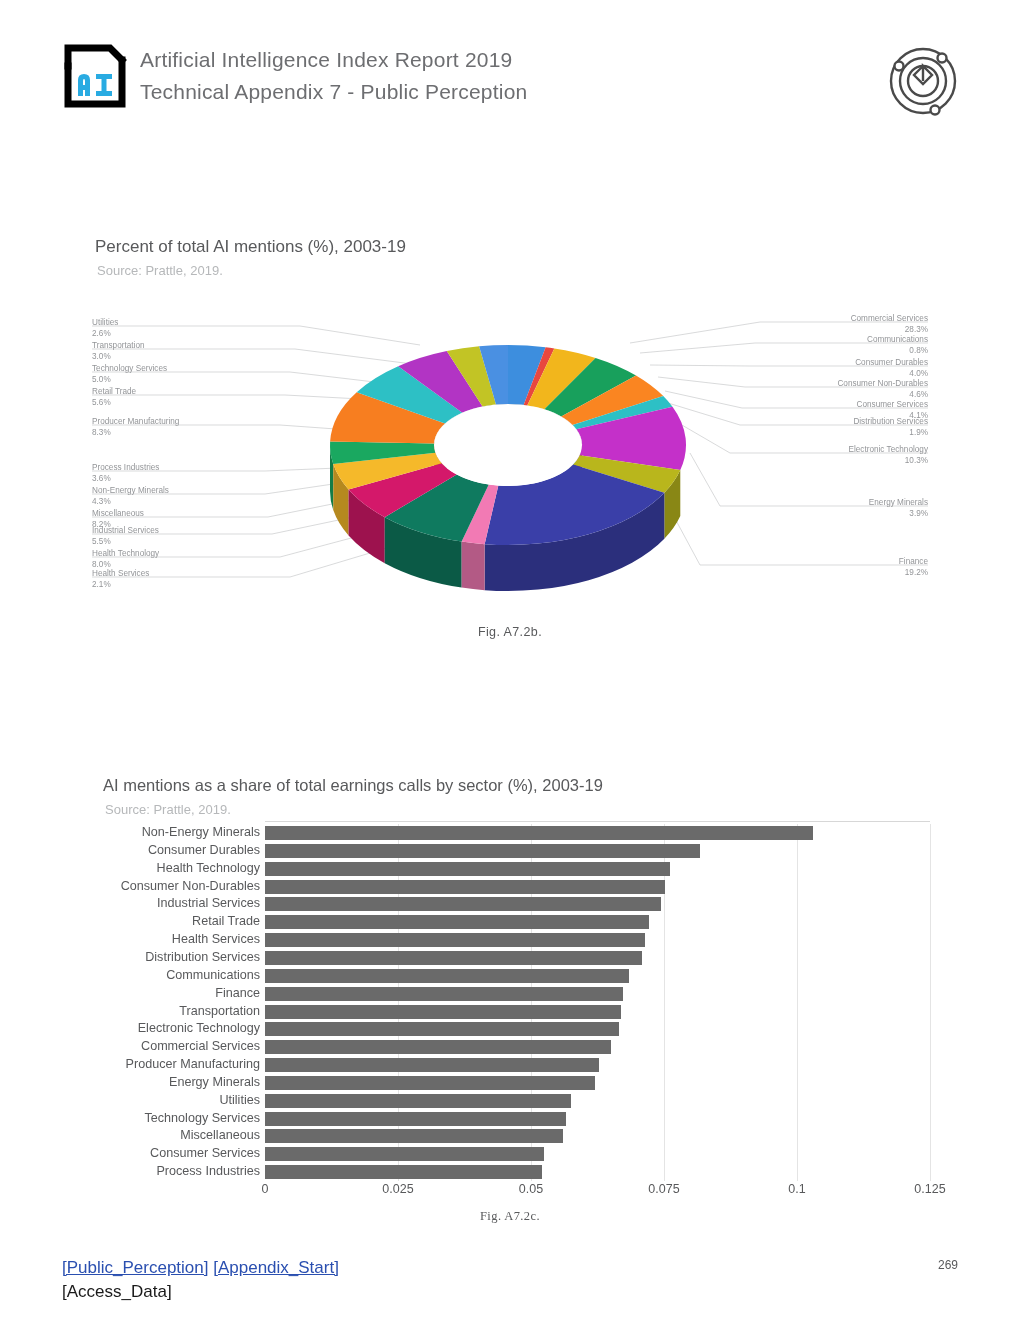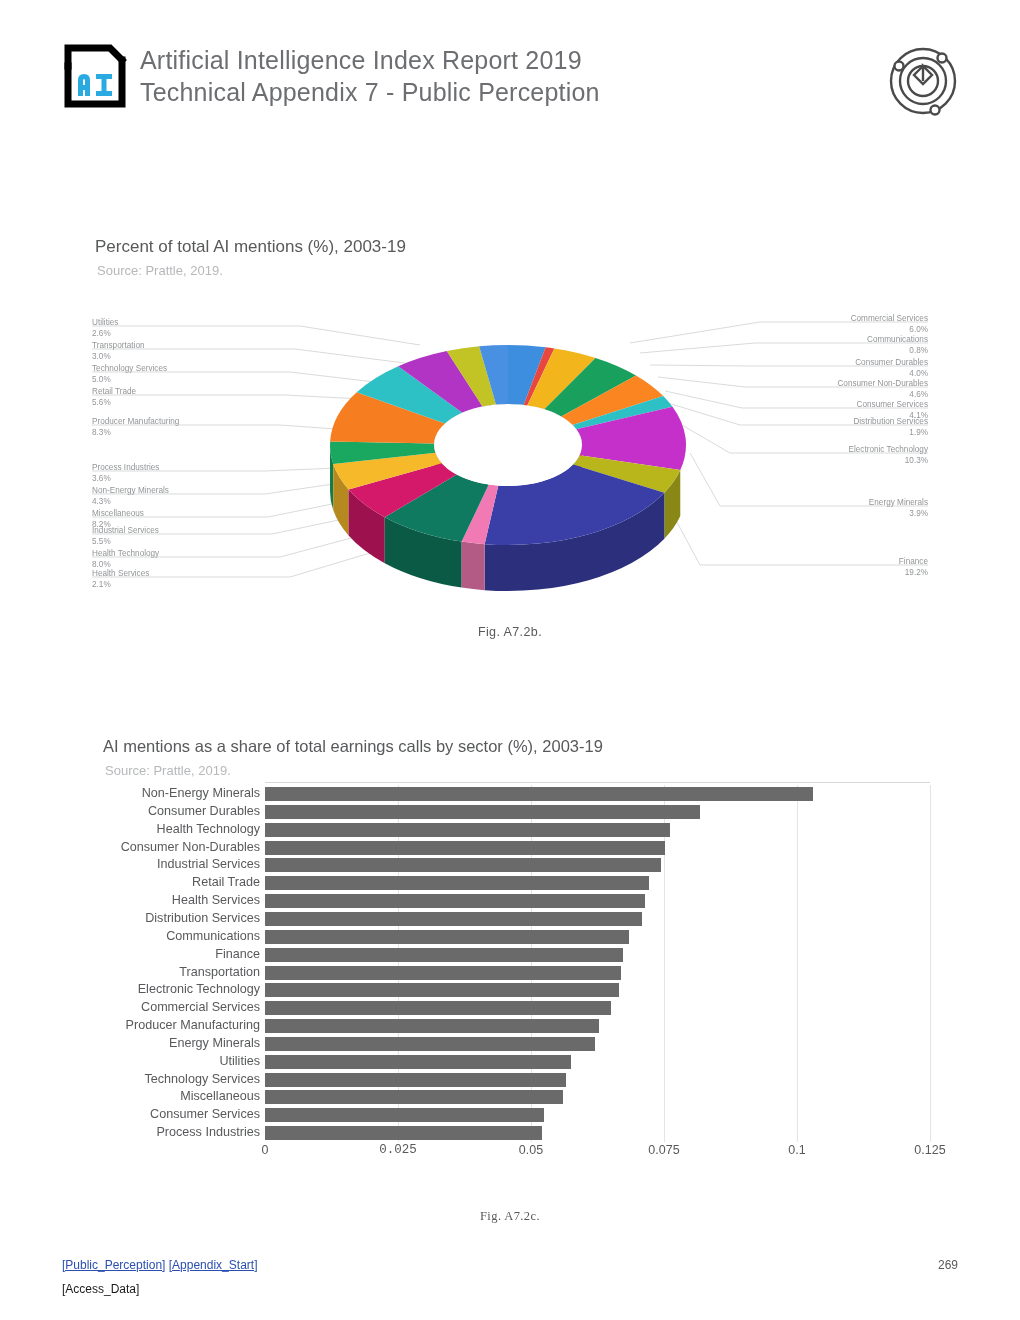--- a/index.html
+++ b/index.html
@@ -11,21 +11,21 @@
     color:#3c3c3c;
     position:relative;
     overflow:hidden;
   }
 
   
   #header { position:absolute; left:0; top:0; width:1020px; height:160px; }
   #logo { position:absolute; left:62px; top:42px; width:68px; height:68px; }
   #title-block { position:absolute; left:140px; top:44px; }
   .title-line {
-    font-size:25px; color:#6d6e71; line-height:32px;
+    font-size:21px; color:#6d6e71; line-height:32px;
     font-weight:400; letter-spacing:0.2px; white-space:nowrap;
   }
   #subnav { position:absolute; left:143px; top:117px; font-size:15.5px; font-weight:bold; color:#1a1a1a; white-space:nowrap; }
   #subnav .link { color:#2a7fd4; text-decoration:underline; font-weight:bold; }
   #orbit-icon { position:absolute; left:884px; top:42px; width:78px; height:78px; }
 
   
   #fig1 { position:absolute; left:0; top:225px; width:1020px; height:420px; }
   #fig1-title { position:absolute; left:95px; top:12px; font-size:17px; color:#58595b; white-space:nowrap; }
   #fig1-source { position:absolute; left:97px; top:38px; font-size:13px; color:#b6b8ba; white-space:nowrap; }
@@ -34,21 +34,21 @@
 
   .lbl { position:absolute; font-size:8.2px; line-height:10.5px; color:#939598; white-space:nowrap; }
   .lbl .nm { display:block; }
   .lbl .pc { display:block; }
   .lbl.left  { text-align:left; }
   .lbl.right { text-align:right; }
 
   #donut-wrap { position:absolute; left:322px; top:100px; width:372px; height:275px; }
 
   
-  #fig2 { position:absolute; left:0; top:725px; width:948px; height:520px; }
+  #fig2 { position:absolute; left:0; top:764px; width:948px; height:520px; }
   #fig2-title { position:absolute; left:103px; top:12px; font-size:16.5px; color:#58595b; white-space:nowrap; }
   #fig2-source { position:absolute; left:105px; top:38px; font-size:13px; color:#b6b8ba; white-space:nowrap; }
 
   #plot { position:absolute; left:265px; top:60px; width:665px; height:357px; }
   .grid-line { position:absolute; top:0; width:1px; height:357px; background:#e4e4e4; }
   .bar-row { position:absolute; left:0; height:17.85px; }
   .bar { position:absolute; left:0; top:2px; height:14px; background:#6a6a6a; }
   .ylabel {
     position:absolute; right:0; font-size:12.6px; color:#58595b;
     white-space:nowrap; text-align:right; line-height:14px;
@@ -58,23 +58,23 @@
   .xtick { position:absolute; top:0; font-size:12.5px; color:#58595b; transform:translateX(-50%); }
   #xaxis-label { position:absolute; left:265px; top:443px; width:665px; text-align:center; font-size:14.5px; color:#3c3c3c; }
   #axis-line { position:absolute; left:265px; top:57px; width:665px; height:1px; background:#d7d7d7; }
 
   .fig-cap { position:absolute; width:1020px; text-align:center; font-size:12.5px; color:#58595b; letter-spacing:0.4px; }
   #cap1 { top:625px; }
   #cap2 { top:1209px;font-family:Liberation Serif, serif; }
 
   
   #footer { position:absolute; left:0; top:1245px; width:1020px; height:70px; }
-  #footer-left { position:absolute; left:62px; top:13px; font-size:12px; color:#1a1a1a; font-family:"Liberation Sans", sans-serif; }
+  #footer-left { position:absolute; left:62px; top:13px; font-size:17px; color:#1a1a1a; font-family:"Liberation Sans", sans-serif; }
   #footer-left .fl { color:#2a4fb0; text-decoration:underline; }
-  #footer-left .row2 { margin-top:10px; }
+  #footer-left .row2 { margin-top:4px; }
   #page-num { position:absolute; left:938px; top:13px; font-size:12px; color:#58595b; }
 </style>
 </head>
 <body>
 
 <div id="header">
 
   <div id="logo">
     <svg viewBox="0 0 68 68" width="68" height="68" aria-hidden="true">
       <path d="M6 24 V6 H48 L60 18" fill="none" stroke="#000" stroke-width="7" stroke-linecap="square"></path>
@@ -181,21 +181,21 @@
     <span class="nm">Health Technology</span>
     <span class="pc">8.0%</span>
   </div>
   <div class="lbl left" style="left:92px; top:344px;">
     <span class="nm">Health Services</span>
     <span class="pc">2.1%</span>
   </div>
 
   <div class="lbl right" style="right:92px; top:89px;">
     <span class="nm">Commercial Services</span>
-    <span class="pc">6.0%</span>
+    <span class="pc">28.3%</span>
   </div>
   <div class="lbl right" style="right:92px; top:110px;">
     <span class="nm">Communications</span>
     <span class="pc">0.8%</span>
   </div>
   <div class="lbl right" style="right:92px; top:133px;">
     <span class="nm">Consumer Durables</span>
     <span class="pc">4.0%</span>
   </div>
   <div class="lbl right" style="right:92px; top:154px;">
@@ -361,21 +361,21 @@
       </div>
       <div class="bar-row" style="top: 321.3px; width: 665px; height: 17.85px;">
         <div class="bar" style="width: 279.3px; background: rgb(106, 106, 106);"></div>
       </div>
       <div class="bar-row" style="top: 339.15px; width: 665px; height: 17.85px;">
         <div class="bar" style="width: 276.64px; background: rgb(106, 106, 106);"></div>
       </div>
     </div>
   <div id="xticks">
       <div class="xtick" style="left: 0px;">0</div>
-      <div class="xtick" style="left: 133px; font-family: Liberation Mono, monospace;">0.025</div>
+      <div class="xtick" style="left: 133px;">0.025</div>
       <div class="xtick" style="left: 266px;">0.05</div>
       <div class="xtick" style="left: 399px;">0.075</div>
       <div class="xtick" style="left: 532px;">0.1</div>
       <div class="xtick" style="left: 665px;">0.125</div>
     </div>
 </div>
 
 <div class="fig-cap" id="cap2">Fig. A7.2c.</div>
 
 <div id="footer">

